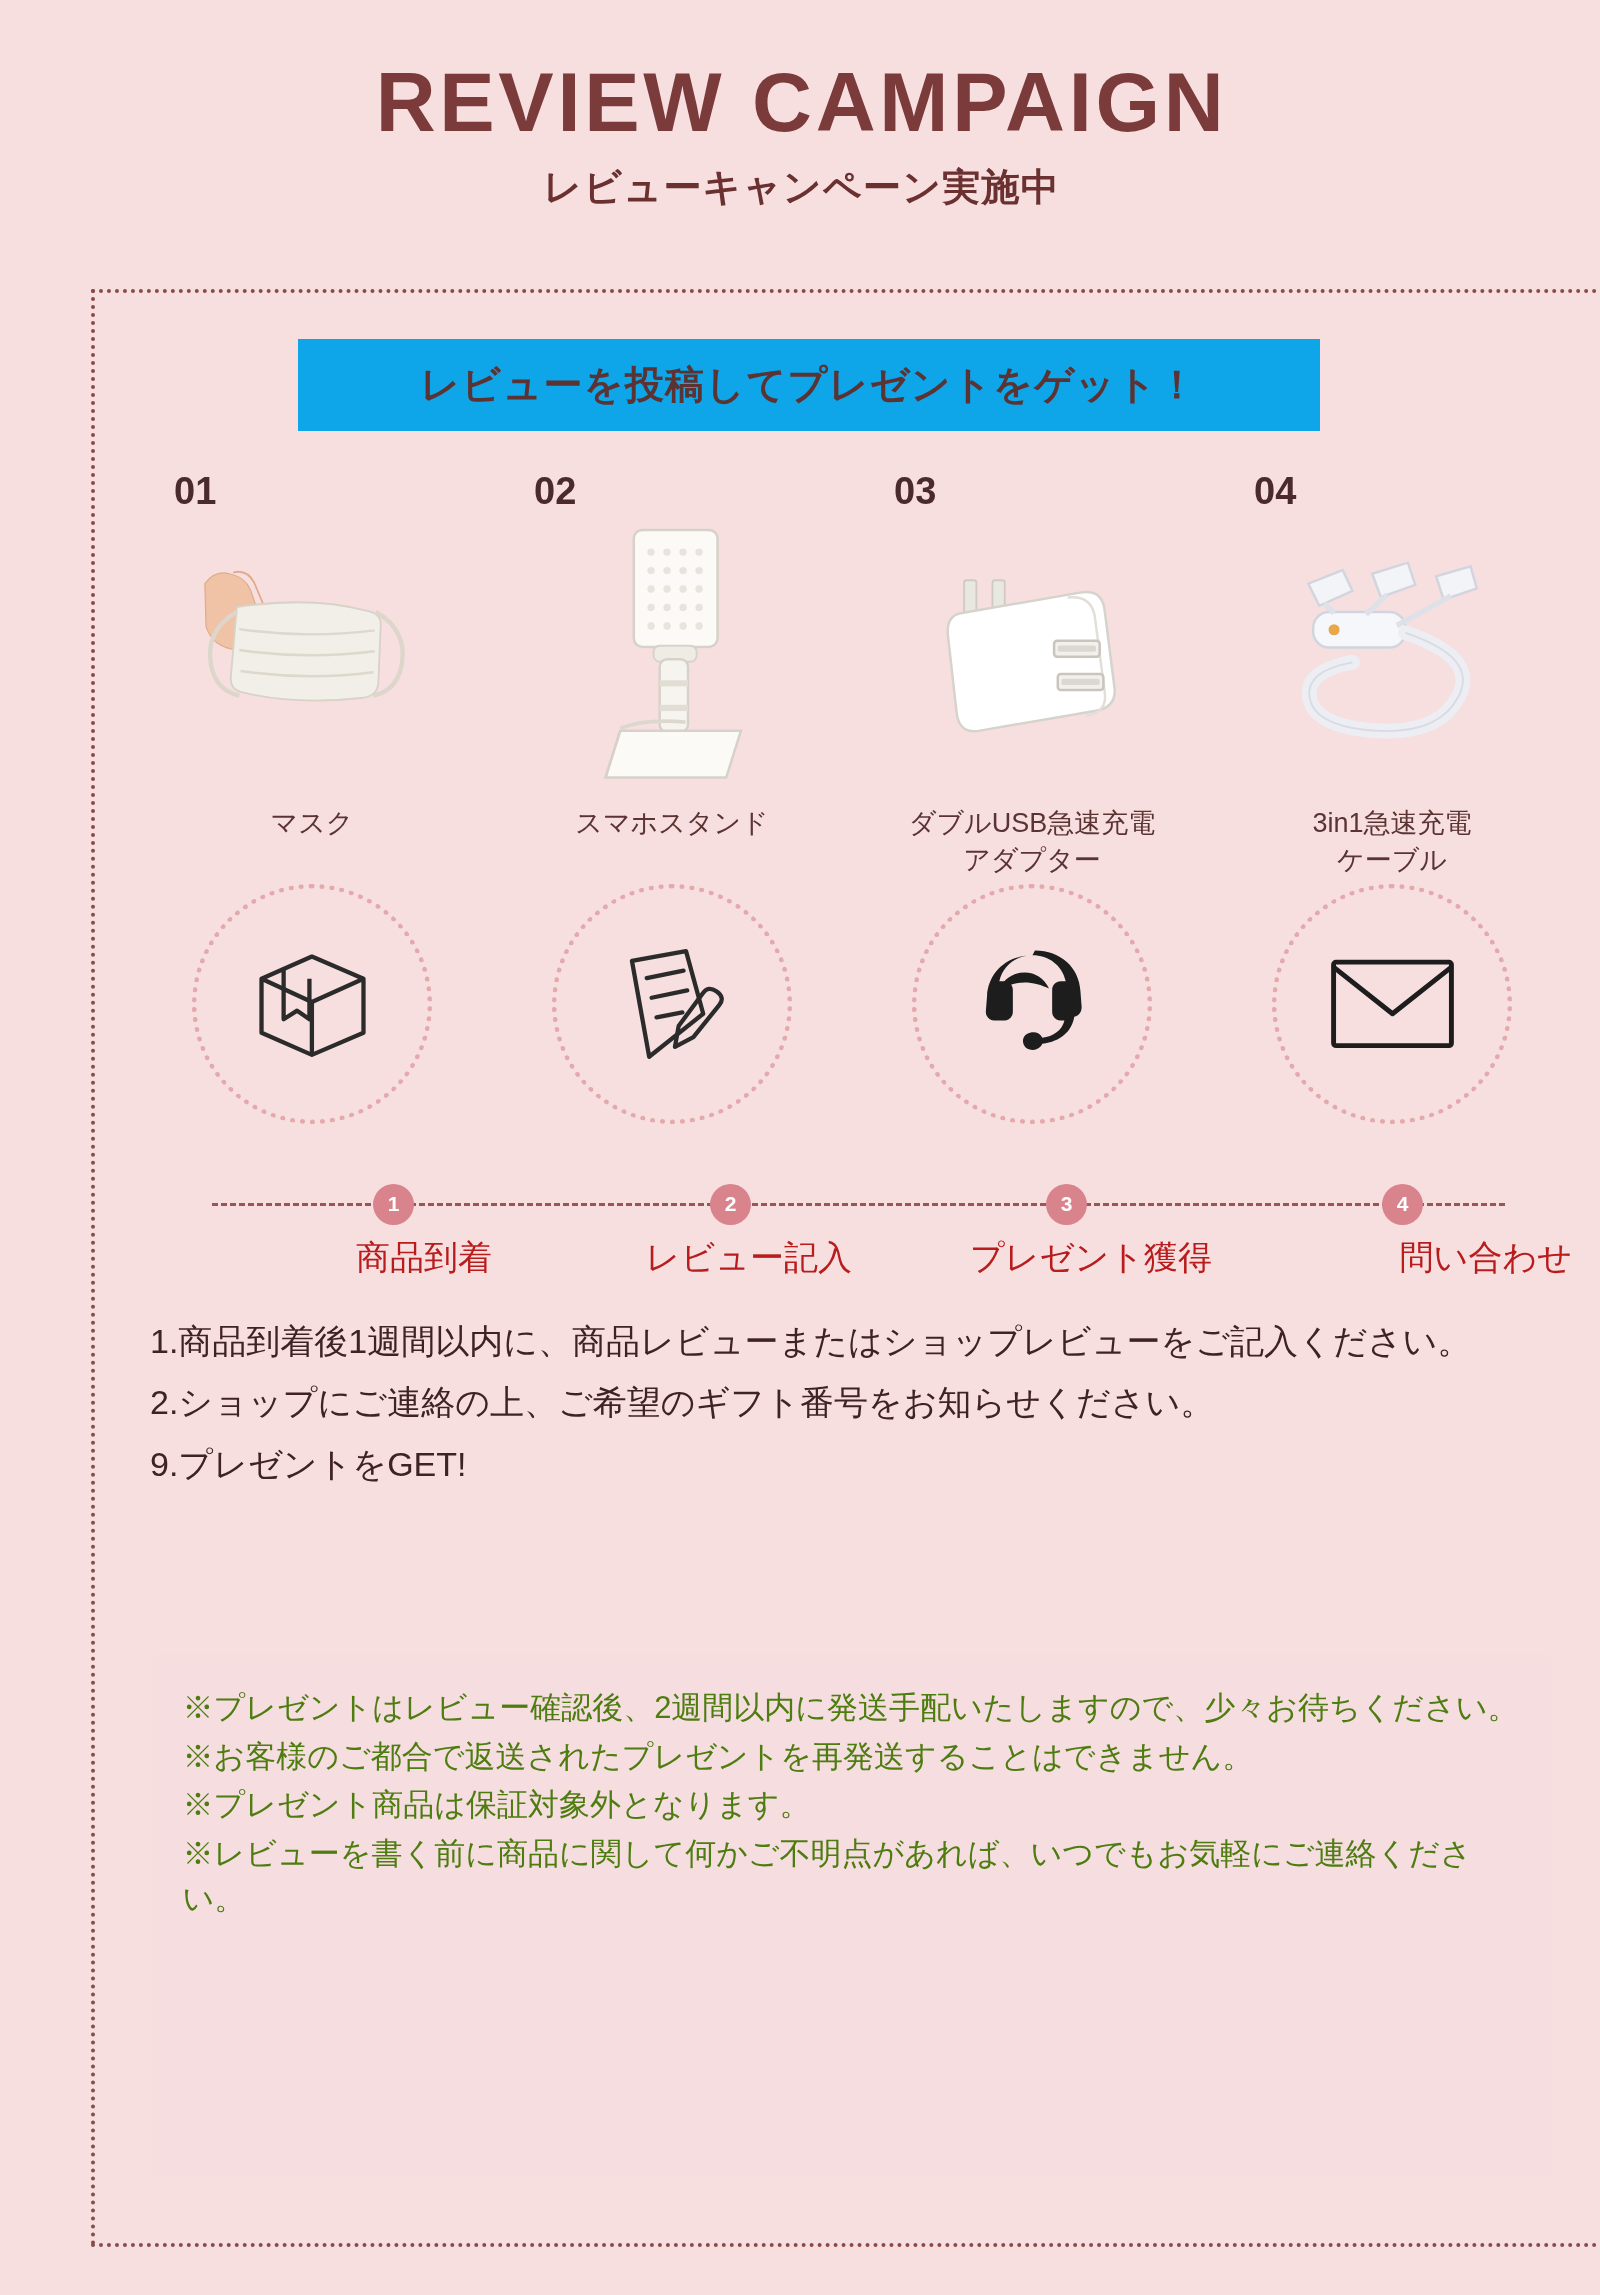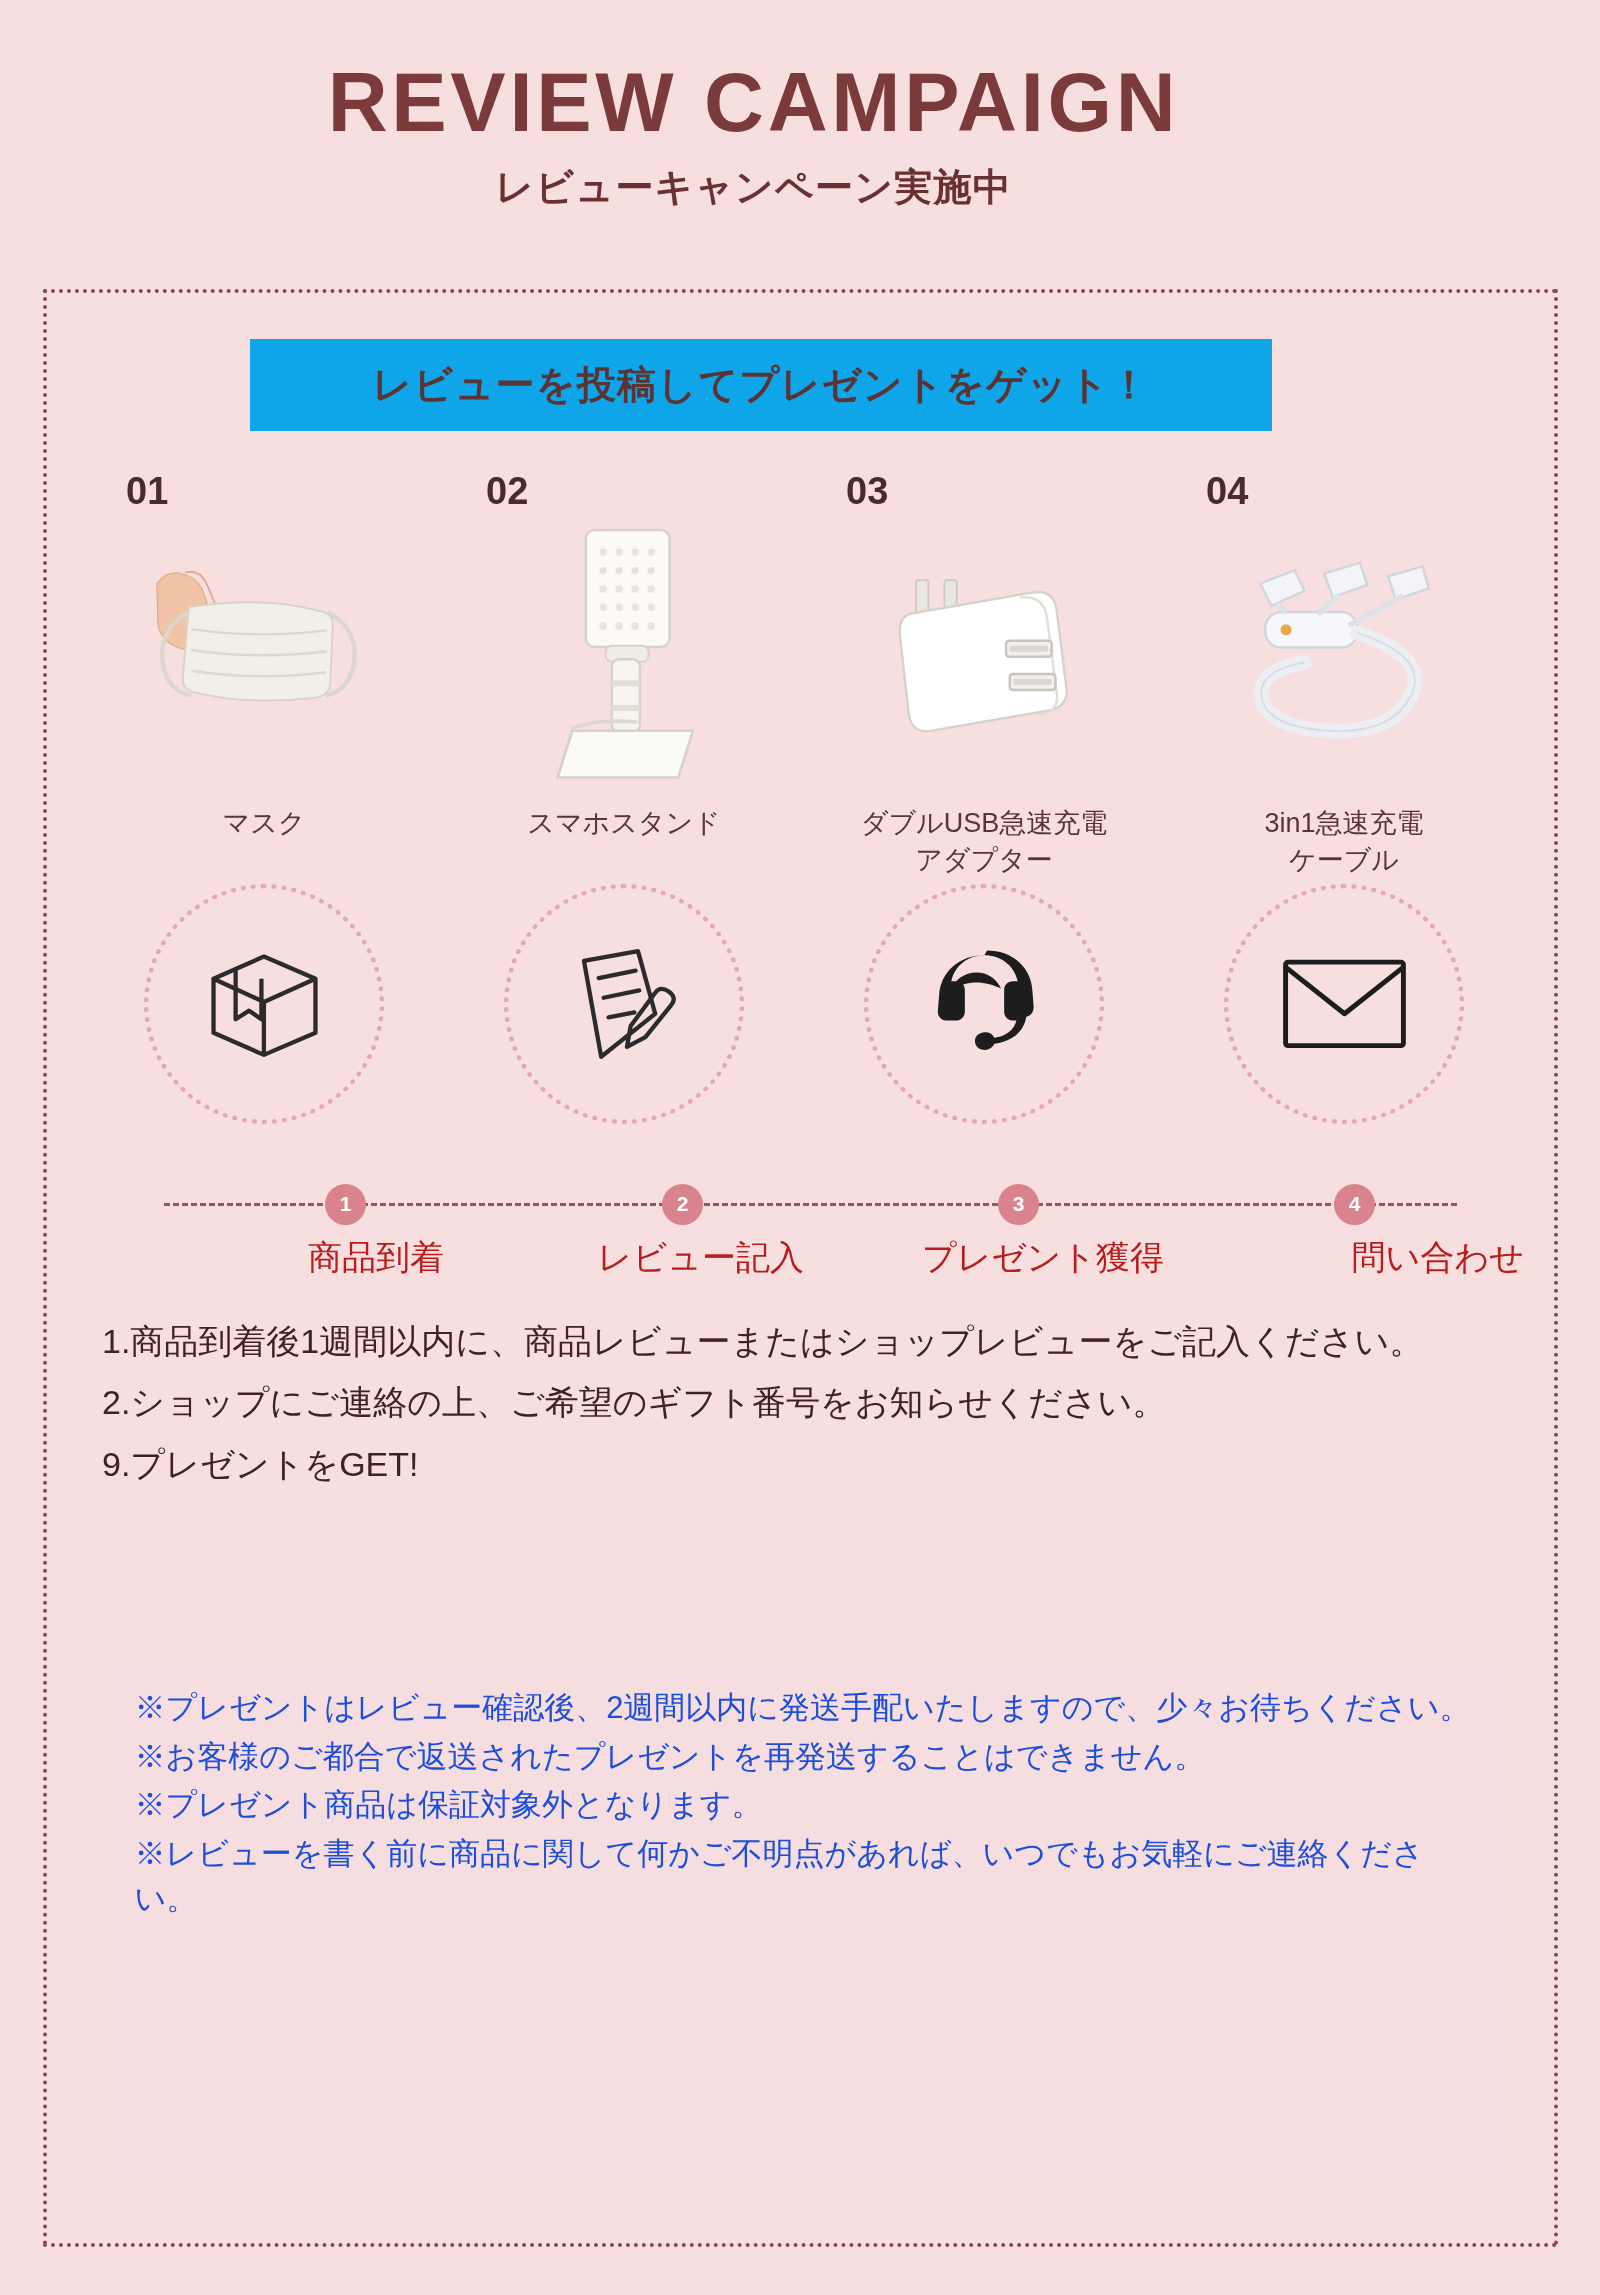--- a/index.html
+++ b/index.html
@@ -13,20 +13,21 @@
     font-family: "Liberation Sans", sans-serif;
     color: #5b3333;
     overflow: hidden;
   }
   .page {
     position: relative;
     width: 1507px;
     height: 2295px;
     background: #f7dfe0;
     box-sizing: border-box;
+    margin-left: 48px;
   }
 
   
   .header {
     padding-top: 59px;
     text-align: center;
   }
   .header-title {
     font-size: 83px;
     font-weight: 700;
@@ -194,21 +195,21 @@
     width: 1398px;
     height: 523px;
     background: #f6dde0;
     box-sizing: border-box;
     padding: 32px 29.6px 0 29.6px;
   }
   .notes p {
     margin: 0 0 3.7px 0;
     font-size: 31px;
     line-height: 1.45;
-    color: #1d4ed8;
+    color: #4d7c0f;
   }
 </style>
 </head>
 <body>
 
 <div class="page">
 
   <div class="header">
     <div class="header-title">REVIEW CAMPAIGN</div>
     <div class="header-sub">レビューキャンペーン実施中</div>

